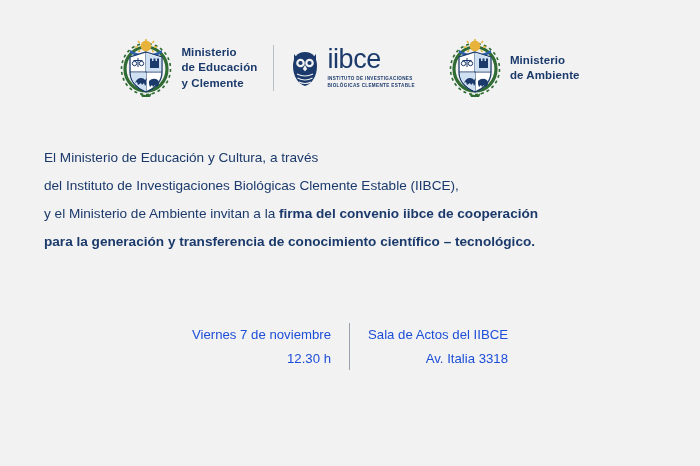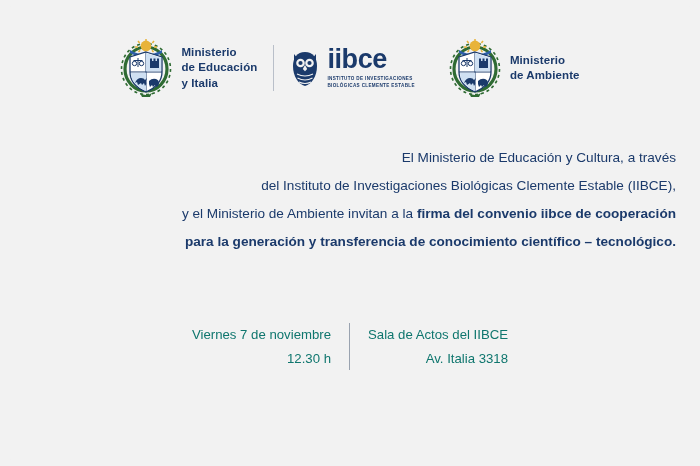--- a/index.html
+++ b/index.html
@@ -65,41 +65,41 @@
     align-items: center;
     gap: 7px;
   }
   .owl {
     width: 30px;
     height: 40px;
     flex: none;
   }
   .iibce-text .iibce-name {
     font-size: 27px;
-    font-weight: bold;
+    font-weight: normal;
     letter-spacing: -0.4px;
     color: #1b3a6b;
     line-height: 1;
   }
   .iibce-text .iibce-sub {
     font-size: 4.6px;
     letter-spacing: 0.35px;
     color: #1b3a6b;
     line-height: 1.5;
     margin-top: 3px;
     font-weight: bold;
   }
 
   .logo-block-gap { width: 34px; }
 
   
   .body-copy {
     margin-top: 40px;
-    text-align: right;
-    padding: 0 24px;
+    text-align: left;
+    padding: 0 44px;
   }
   .line {
     font-size: 13.6px;
     line-height: 2.05;
     color: #1b3a6b;
     white-space: nowrap;
   }
   .line .bold { font-weight: bold; }
   .line.bold-line { font-weight: bold; }
 
@@ -109,21 +109,21 @@
   .details {
     margin-top: 42px;
     display: flex;
     justify-content: center;
     align-items: stretch;
     gap: 0;
   }
   .details .col {
     font-size: 13.2px;
     line-height: 1.75;
-    color: #0f766e;
+    color: #1d4ed8;
   }
   .details .col.left {
     text-align: right;
     padding-right: 18px;
   }
   .details .col.right {
     text-align: right;
     padding-left: 18px;
   }
   .details .sep {
@@ -189,21 +189,21 @@
           <g fill="#1b3a6b">
             <path d="M29 42 q3-3 7-2 q3 1 3 4 q0 3-3 4 l-1-2 -2 2 -1-2 -2 2 -1-3z"></path>
           </g>
 
           <path d="M20 54 q6 4 12 0 l-2 4 q-4 2 -8 0z" fill="#2f6b33"></path>
         </svg>
       </span>
       <div class="ministry-text">
         <div>Ministerio</div>
         <div>de Educación</div>
-        <div>y Italia</div>
+        <div>y Clemente</div>
       </div>
     </div>
 
     <div class="divider-v"></div>
 
     <div class="iibce-group">
       <span class="owl">
         <svg viewBox="0 0 30 40" width="30" height="40" xmlns="http://www.w3.org/2000/svg">
           <g fill="#1b3a6b">
             <path d="M4 6 l4 5 -4 2z"></path>

